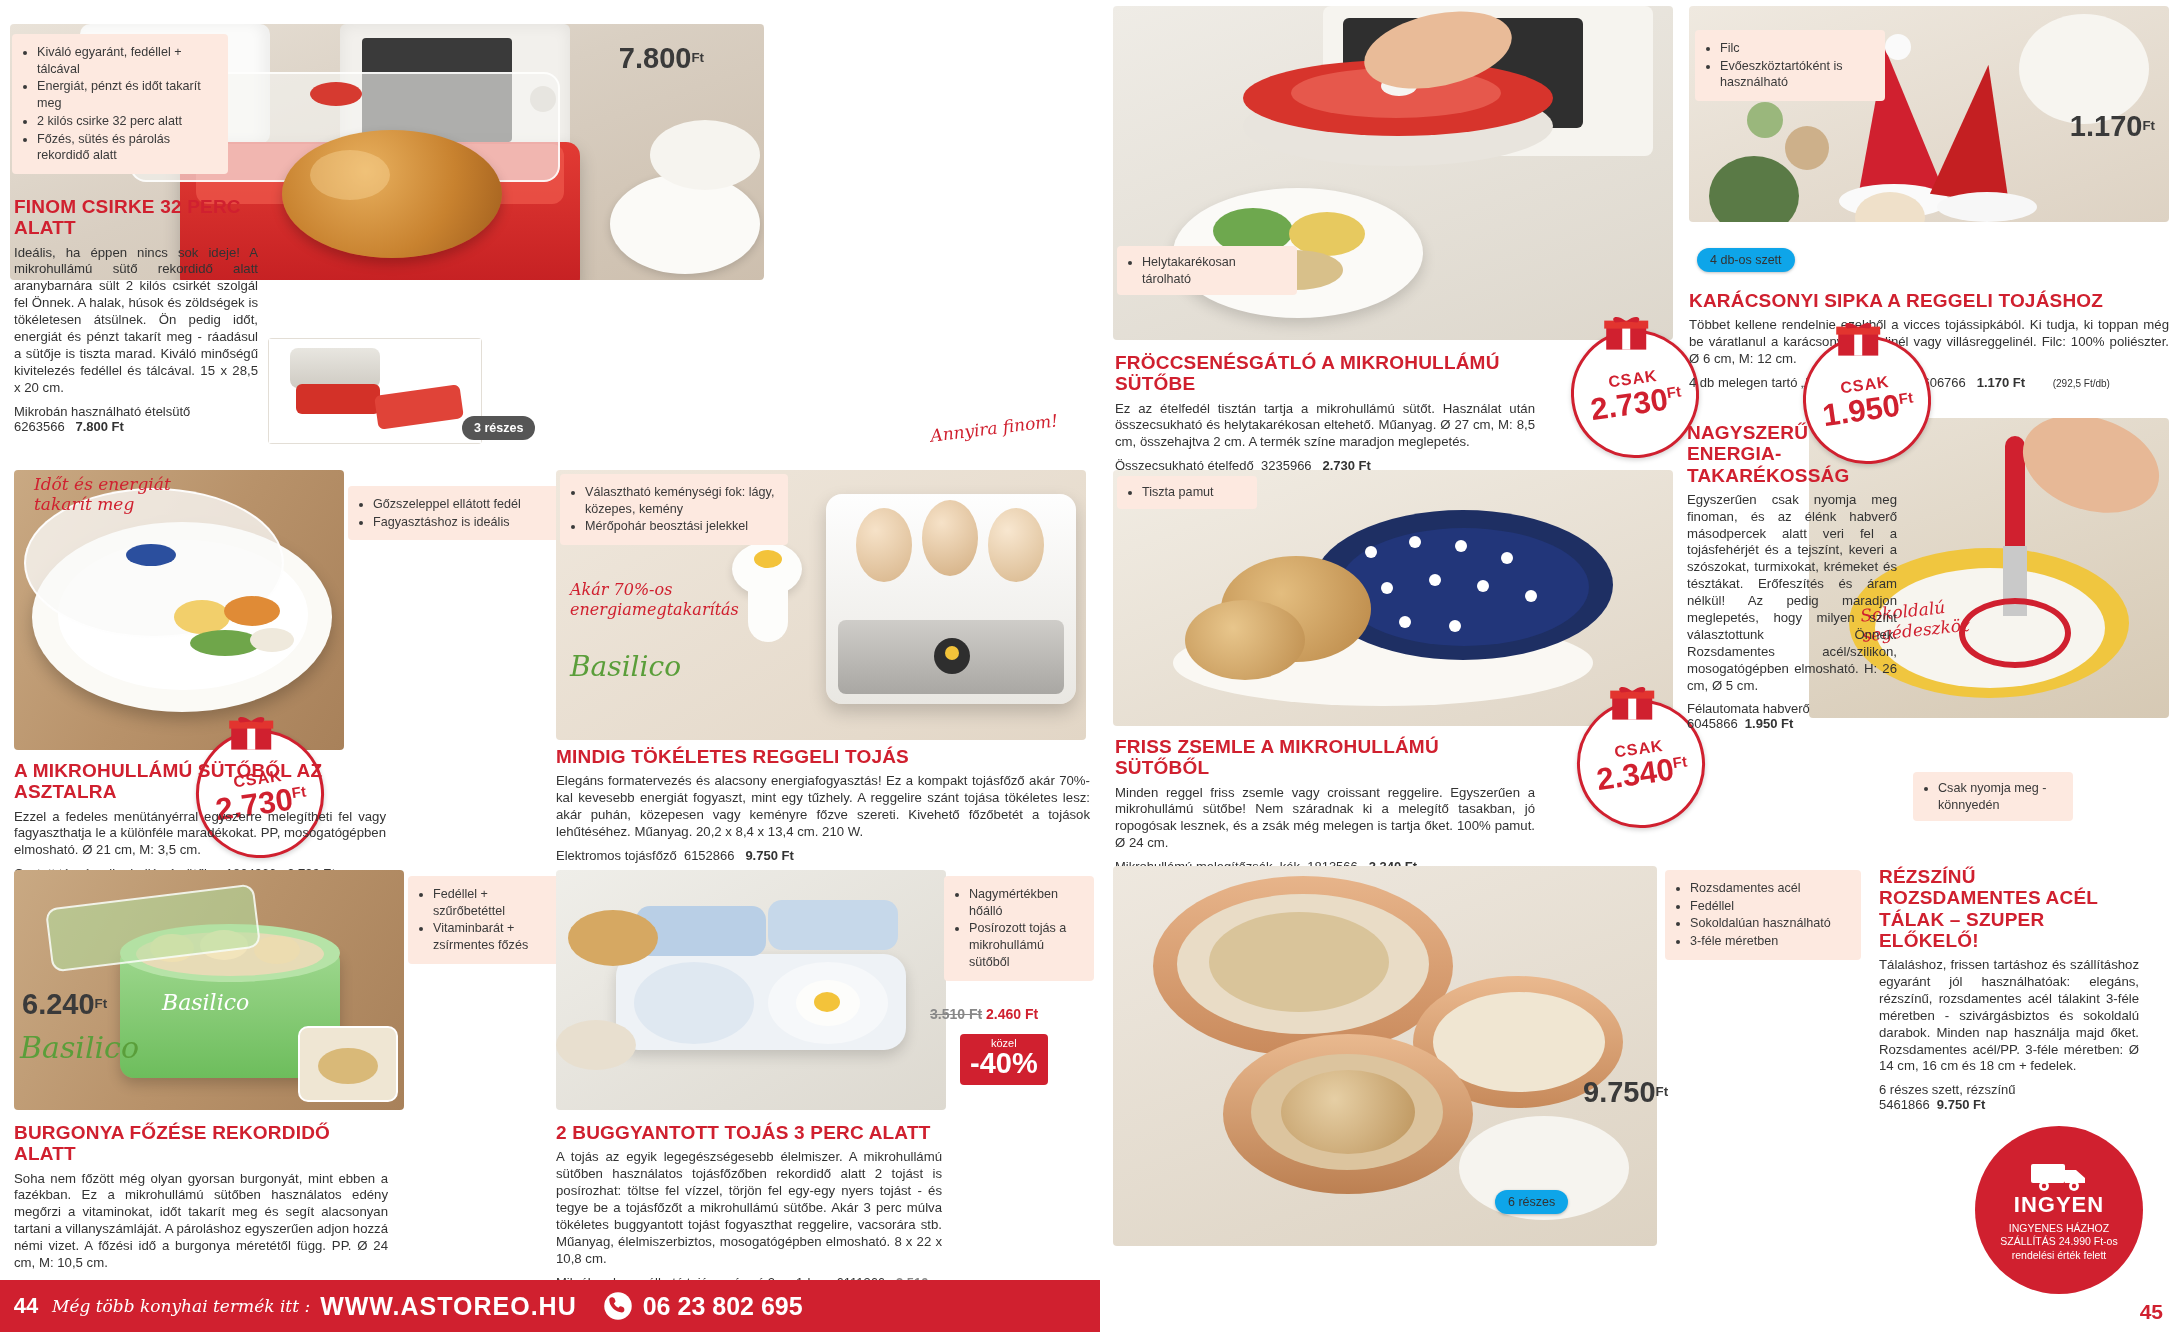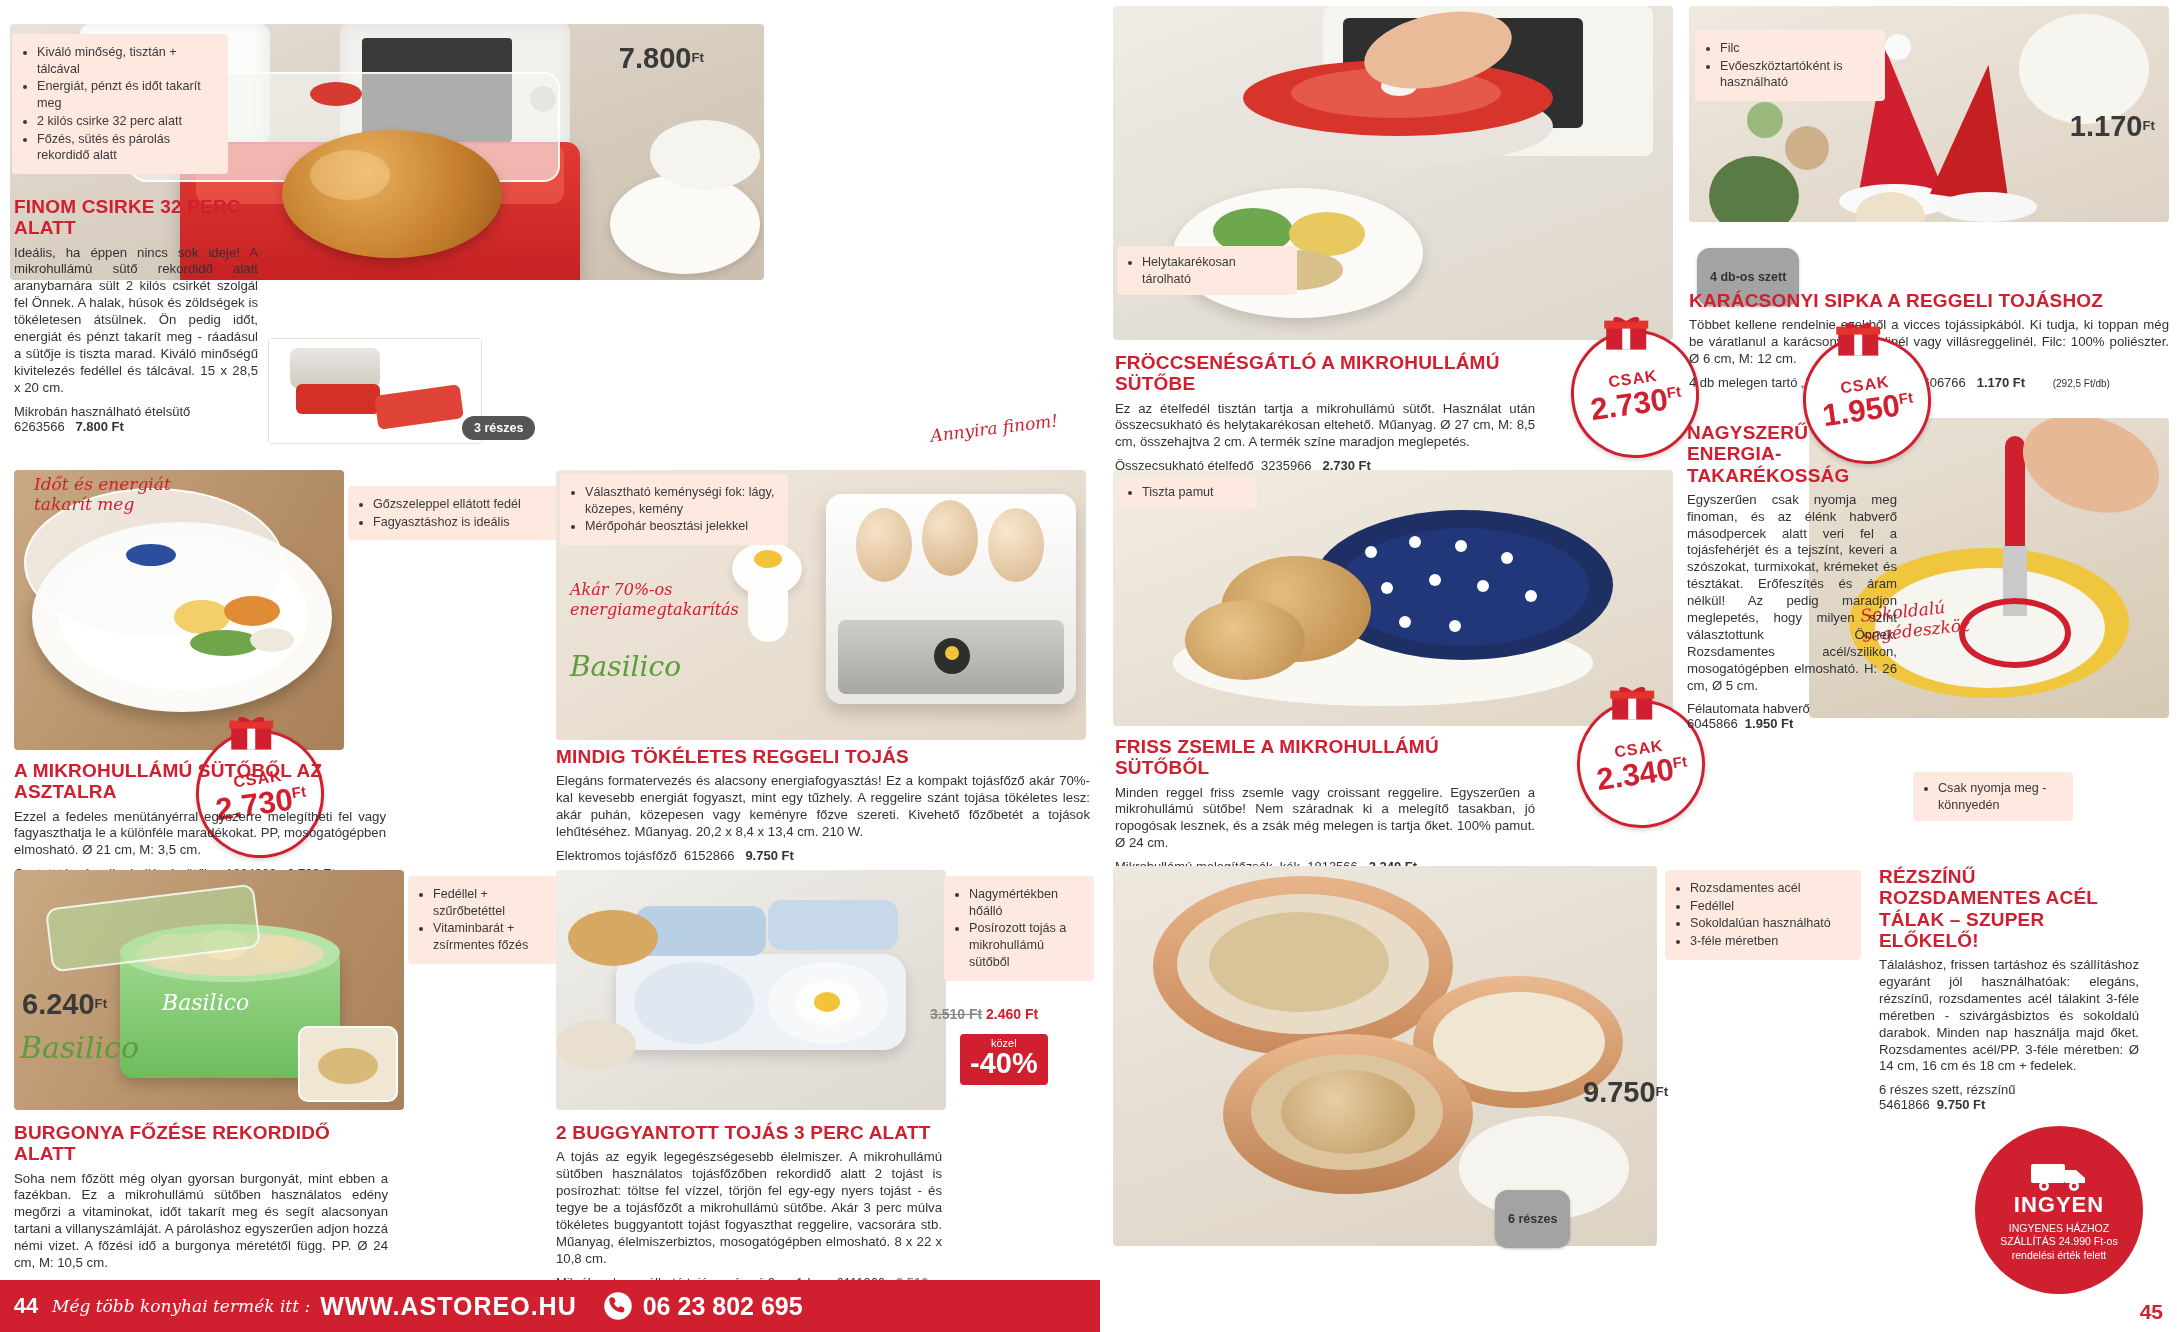--- a/index.html
+++ b/index.html
@@ -58,22 +58,22 @@
   .ptag .n { font-size:29px; }
 
   
   .script { font-family:"DejaVu Serif", serif; font-style:italic; color:#d0202f; }
 
   .badge-dark {
     position:absolute; background:#555; color:#fff; font-size:12.5px;
     padding:5px 12px; border-radius:13px; font-weight:bold;
   }
   .badge-white {
-    position:absolute; background:#a3a3a3; color:#333; font-size:12.5px;
-    padding:22px 13px; border-radius:13px; font-weight:bold; box-shadow:0 1px 3px rgba(0,0,0,.25);
+    position:absolute; background:#0ea5e9; color:#333; font-size:12.5px;
+    padding:5px 13px; border-radius:13px; font-weight:normal; box-shadow:0 1px 3px rgba(0,0,0,.25);
   }
 
   .sale-old { color:#888; text-decoration:line-through; font-weight:bold; }
   .sale-new { color:#d0202f; font-weight:bold; }
   .disc {
     position:absolute; background:#d0202f; color:#fff; text-align:center;
     border-radius:4px; padding:3px 10px 7px 10px;
   }
   .disc .k { font-size:11px; display:block; line-height:1.1; }
   .disc .p { font-size:29px; font-weight:bold; display:block; line-height:1; }
@@ -145,21 +145,21 @@
     <div class="photo" style="left:268px; top:338px; width:214px; height:106px;">
       <div class="bg" style="background:#fff; border:1px solid #e3ded6;"></div>
       <div class="roundrect" style="left:22px; top:10px; width:90px; height:40px; background:linear-gradient(180deg,#e8e6e0,#cfcbc3); border-radius:8px;"></div>
       <div class="roundrect" style="left:28px; top:46px; width:84px; height:30px; background:#d33128; border-radius:6px;"></div>
       <div class="roundrect" style="left:108px; top:52px; width:86px; height:34px; background:#e04338; border-radius:6px; transform:rotate(-8deg);"></div>
     </div>
     <div class="badge-dark" style="left:462px; top:416px;">3 részes</div>
 
     <div class="callout" style="left:12px; top:34px; width:216px;">
       <ul>
-        <li>Kiváló minőség, tisztán + tálcával</li>
+        <li>Kiváló egyaránt, fedéllel + tálcával</li>
         <li>Energiát, pénzt és időt takarít meg</li>
         <li>2 kilós csirke 32 perc alatt</li>
         <li>Főzés, sütés és párolás rekordidő alatt</li>
       </ul>
     </div>
 
     <div class="script" style="position:absolute; left:930px; top:418px; font-size:17px; transform:rotate(-7deg);">Annyira finom!</div>
 
     <div class="blk" style="left:14px; top:196px; width:244px;">
       <h2 class="ttl">FINOM CSIRKE 32 PERC ALATT</h2>

